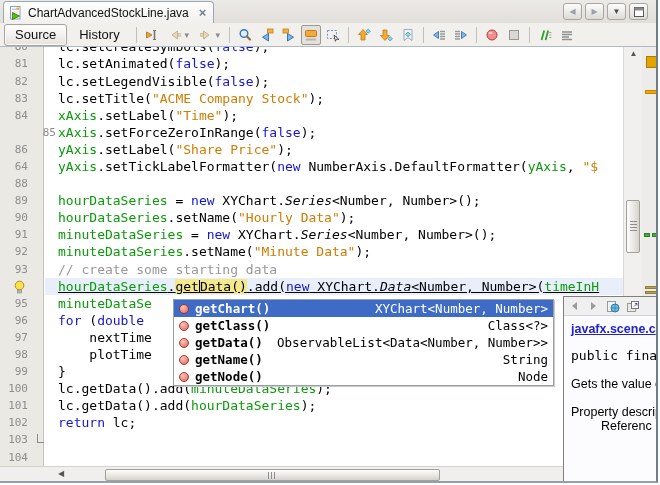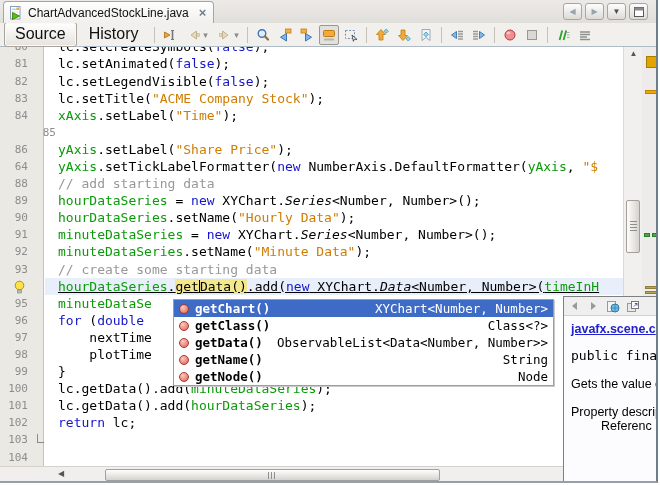--- a/index.html
+++ b/index.html
@@ -17,21 +17,21 @@
   .tab .title { font-size:12px; color:#111; margin:0 4px 0 5px; }
   .tab .close { font-size:13px; font-weight:bold; color:#6f7f8b; margin-left:6px; cursor:default; }
   .tabctrls { position:absolute; right:10px; top:3px; display:flex; gap:3px; z-index:2; }
   .tcbtn { width:19px; height:17px; display:flex; align-items:center; justify-content:center;
            background:linear-gradient(#fdfdfc,#deDBd6); background:linear-gradient(#fdfdfc,#dedbd6);
            border:1px solid #a9a69f; border-radius:3px; }
 
   
   .toolbar { position:absolute; left:0; top:23px; width:658px; height:24px; background:#f1f0ed;
              border-bottom:1px solid #aebbc6; display:flex; align-items:center; padding-left:4px; }
-  .tb-btn { font-size:16px; color:#111; padding:2px 10px 3px; margin-right:2px; }
+  .tb-btn { font-size:13px; color:#111; padding:2px 10px 3px; margin-right:2px; }
   .tb-btn.sel { background:linear-gradient(#ffffff,#e6e3de); border:1px solid #a8a49c; border-radius:3px;
                 box-shadow:inset 0 0 0 1px #fbfaf8; }
   .tb-sep { width:1px; height:16px; background:#c4c1ba; margin:0 4px; }
   .tb-icon { width:20px; height:20px; display:flex; align-items:center; justify-content:center; margin:0 1px; position:relative; }
   .tb-icon.pressed { background:#e4e1dc; border:1px solid #9a9894; border-radius:2px; }
   .tb-icon .dd { font-size:9px; color:#8a8a8a; margin-left:1px; }
   .tb-icon.wide { width:29px; }
 
   
   .editor { position:absolute; left:0; top:47px; width:658px; height:419px; background:#fff; overflow:hidden; }
@@ -272,23 +272,23 @@
         <div class="gnum" style="top: 384.47px;">103</div>
         <div class="foldend" style="top: 387.47px;"></div>
         <div class="gnum" style="top: 401.56px;">104</div>
       </div>
     <div class="codepane">
         <div class="cline" style="top: -8.6px;"><span>lc.setCreateSymbols(</span><span class="kw">false</span><span>);</span></div>
         <div class="cline" style="top: 8.49px;"><span>lc.setAnimated(</span><span class="kw">false</span><span>);</span></div>
         <div class="cline" style="top: 25.58px;"><span>lc.setLegendVisible(</span><span class="kw">false</span><span>);</span></div>
         <div class="cline" style="top: 42.67px;"><span>lc.setTitle(</span><span class="str">"ACME Company Stock"</span><span>);</span></div>
         <div class="cline" style="top: 59.76px;"><span class="fld">xAxis</span><span>.setLabel(</span><span class="str">"Time"</span><span>);</span></div>
+        <div class="cline" style="top: 76.85px;"><span class="fld">xAxis</span><span>.setForceZeroInRange(</span><span class="kw">false</span><span>);</span></div>
         <div class="cline" style="top: 93.94px;"><span class="fld">yAxis</span><span>.setLabel(</span><span class="str">"Share Price"</span><span>);</span></div>
         <div class="cline" style="top: 111.03px;"><span class="fld">yAxis</span><span>.setTickLabelFormatter(</span><span class="kw">new</span><span> NumberAxis.DefaultFormatter(</span><span class="fld">yAxis</span><span>, </span><span class="str">"$</span></div>
-        <div class="cline" style="top: 128.12px;"><span class="com">// add starting data</span></div>
         <div class="cline" style="top: 145.21px;"><span class="fld">hourDataSeries</span><span> = </span><span class="kw">new</span><span> XYChart.</span><span class="cls">Series</span><span>&lt;Number, Number&gt;();</span></div>
         <div class="cline" style="top: 162.3px;"><span class="fld">hourDataSeries</span><span>.setName(</span><span class="str">"Hourly Data"</span><span>);</span></div>
         <div class="cline" style="top: 179.39px;"><span class="fld">minuteDataSeries</span><span> = </span><span class="kw">new</span><span> XYChart.</span><span class="cls">Series</span><span>&lt;Number, Number&gt;();</span></div>
         <div class="cline" style="top: 196.48px;"><span class="fld">minuteDataSeries</span><span>.setName(</span><span class="str">"Minute Data"</span><span>);</span></div>
         <div class="cline" style="top: 213.57px;"><span class="com">// create some starting data</span></div>
         <div class="cline cur" style="top: 230.66px; text-decoration: underline;"><span class="fld">hourDataSeries</span><span>.</span><span class="hl">get</span><span class="caret"></span><span class="hl">Data()</span><span>.add(</span><span class="kw">new</span><span> XYChart.</span><span class="cls">Data</span><span>&lt;Number, Number&gt;(</span><span class="fld">timeInH</span></div>
         <div class="cline" style="top: 247.75px;"><span class="fld">minuteDataSe</span></div>
         <div class="cline" style="top: 264.84px;"><span class="kw">for</span><span> (</span><span class="kw">double</span><span> </span></div>
         <div class="cline" style="top: 281.93px;"><span>    nextTime</span></div>
         <div class="cline" style="top: 299.02px;"><span>    plotTime</span></div>

